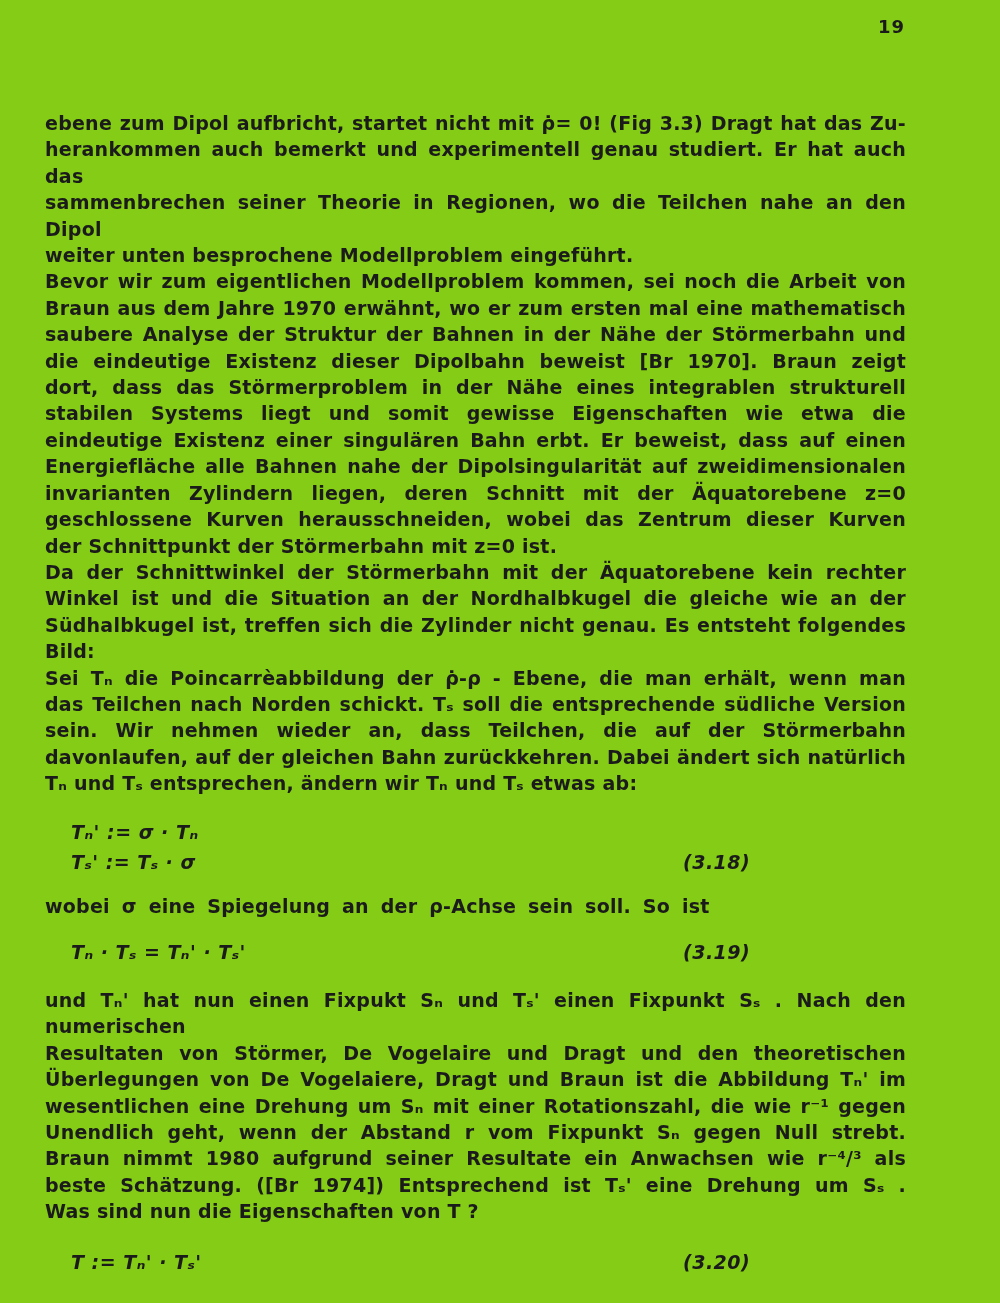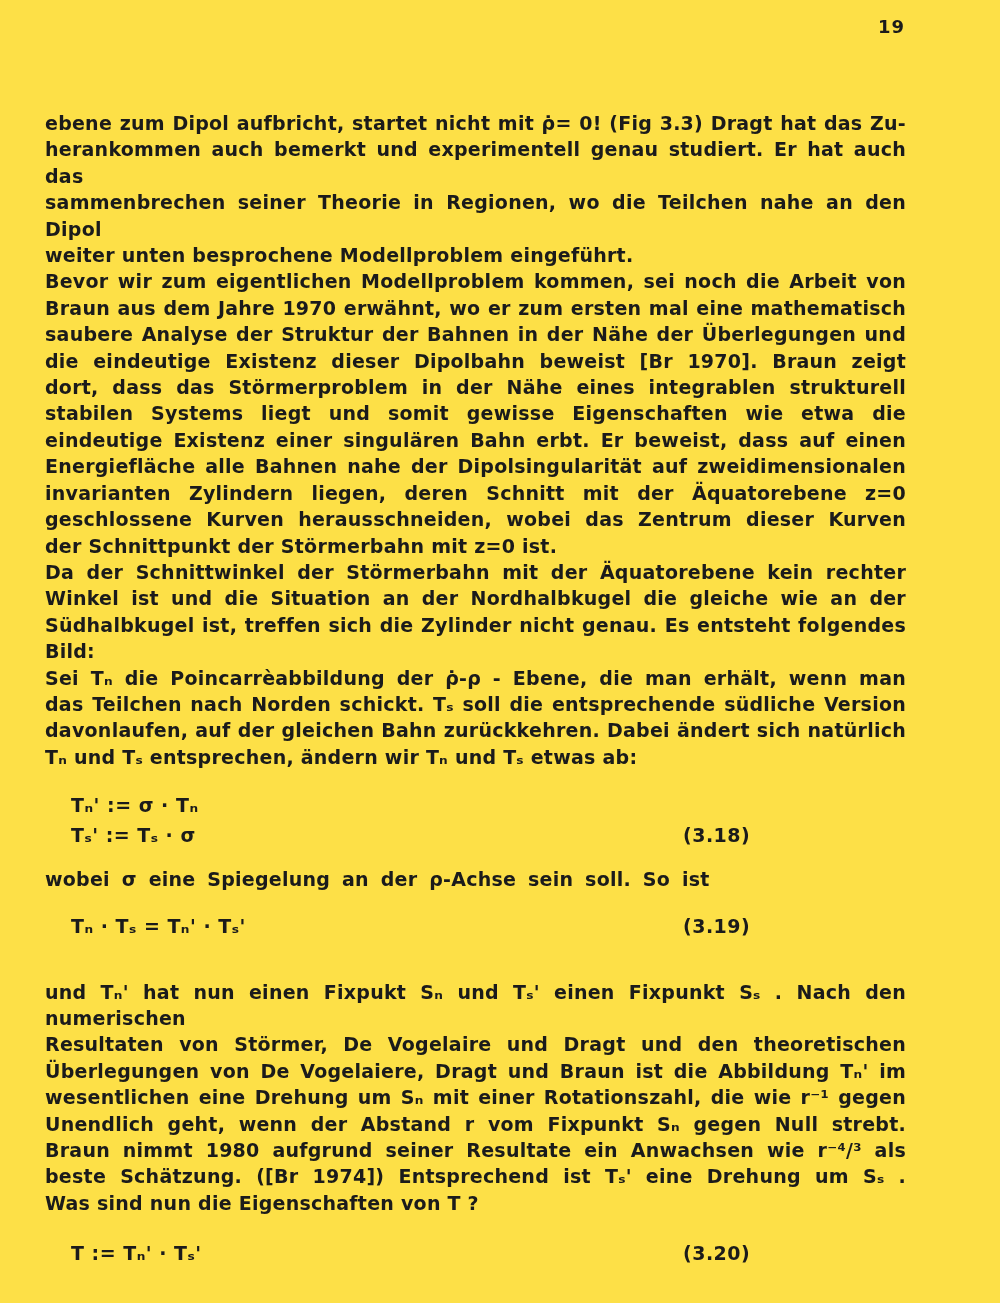--- a/index.html
+++ b/index.html
@@ -1,20 +1,20 @@
 <!DOCTYPE html>
 <html><head>
 <meta charset="utf-8">
 <style>
   html,body { margin:0; padding:0; background:#e8e8e8; }
   .page {
     position:relative;
     width:1000px; height:1303px;
     margin:0 auto;
-    background:#fde047;
+    background:#84cc16;
     color:#1b1b1b;
     font-family:"DejaVu Sans", sans-serif;
     font-weight:bold;
     overflow:hidden;
   }
   .pagenum {
     position:absolute;
     top:16px; right:95px;
     font-size:18px;
     letter-spacing:1px;
@@ -33,24 +33,25 @@
   }
   .ln.pl { text-align-last:left; }
   .ln.wide { word-spacing:5px; }
   .eq { position:relative; margin-top:20px; margin-bottom:2px; }
   .eqline {
     position:relative;
     padding-left:26px;
     line-height:30px;
     letter-spacing:0.5px;
     text-align:left;
+    font-style:italic;
   }
   .eqnum { position:absolute; left:638px; top:0; letter-spacing:0.5px; }
   .interlude { margin-top:16px; }
-  .after-eq { margin-top:38px; }
+  .after-eq { margin-top:20px; }
   .eq-319 { margin-top:18px; }
   .eq-320 { margin-top:22px; }
 </style>
 </head>
 <body>
 
 <div class="page">
 
   <div class="pagenum">19</div>
 
@@ -59,41 +60,42 @@
     <section>
       <div class="ln">ebene zum Dipol aufbricht, startet nicht mit ρ̇= 0! (Fig 3.3) Dragt hat das Zu-</div>
       <div class="ln">herankommen auch bemerkt und experimentell genau studiert. Er hat auch das</div>
       <div class="ln">sammenbrechen seiner Theorie in Regionen, wo die Teilchen nahe an den Dipol</div>
       <div class="ln pl">weiter unten besprochene Modellproblem eingeführt.</div>
     </section>
 
     <section>
       <div class="ln">Bevor wir zum eigentlichen Modellproblem kommen, sei noch die Arbeit von</div>
       <div class="ln">Braun aus dem Jahre 1970 erwähnt, wo er zum ersten mal eine mathematisch</div>
-      <div class="ln">saubere Analyse der Struktur der Bahnen in der Nähe der Überlegungen und</div>
+      <div class="ln">saubere Analyse der Struktur der Bahnen in der Nähe der Störmerbahn und</div>
       <div class="ln">die eindeutige Existenz dieser Dipolbahn beweist [Br 1970]. Braun zeigt</div>
       <div class="ln">dort, dass das Störmerproblem in der Nähe eines integrablen strukturell</div>
       <div class="ln">stabilen Systems liegt und somit gewisse Eigenschaften wie etwa die</div>
       <div class="ln">eindeutige Existenz einer singulären Bahn erbt. Er beweist, dass auf einen</div>
       <div class="ln">Energiefläche alle Bahnen nahe der Dipolsingularität auf zweidimensionalen</div>
       <div class="ln">invarianten Zylindern liegen, deren Schnitt mit der Äquatorebene z=0</div>
       <div class="ln">geschlossene Kurven herausschneiden, wobei das Zentrum dieser Kurven</div>
       <div class="ln pl">der Schnittpunkt der Störmerbahn mit z=0 ist.</div>
     </section>
 
     <section>
       <div class="ln">Da der Schnittwinkel der Störmerbahn mit der Äquatorebene kein rechter</div>
       <div class="ln">Winkel ist und die Situation an der Nordhalbkugel die gleiche wie an der</div>
       <div class="ln">Südhalbkugel ist, treffen sich die Zylinder nicht genau. Es entsteht folgendes</div>
       <div class="ln pl">Bild:</div>
     </section>
 
     <section>
       <div class="ln">Sei Tₙ die Poincarrèabbildung der ρ̇-ρ - Ebene, die man erhält, wenn man</div>
       <div class="ln">das Teilchen nach Norden schickt. Tₛ soll die entsprechende südliche Version</div>
+      <div class="ln">sein. Wir nehmen wieder an, dass Teilchen, die auf der Störmerbahn</div>
       <div class="ln">davonlaufen, auf der gleichen Bahn zurückkehren. Dabei ändert sich natürlich</div>
       <div class="ln pl">Tₙ und Tₛ entsprechen, ändern wir Tₙ und Tₛ etwas ab:</div>
     </section>
 
     <div class="eq">
       <div class="eqline">
         <span>Tₙ' := σ · Tₙ</span>
       </div>
       <div class="eqline">
         <span>Tₛ' := Tₛ · σ</span>

